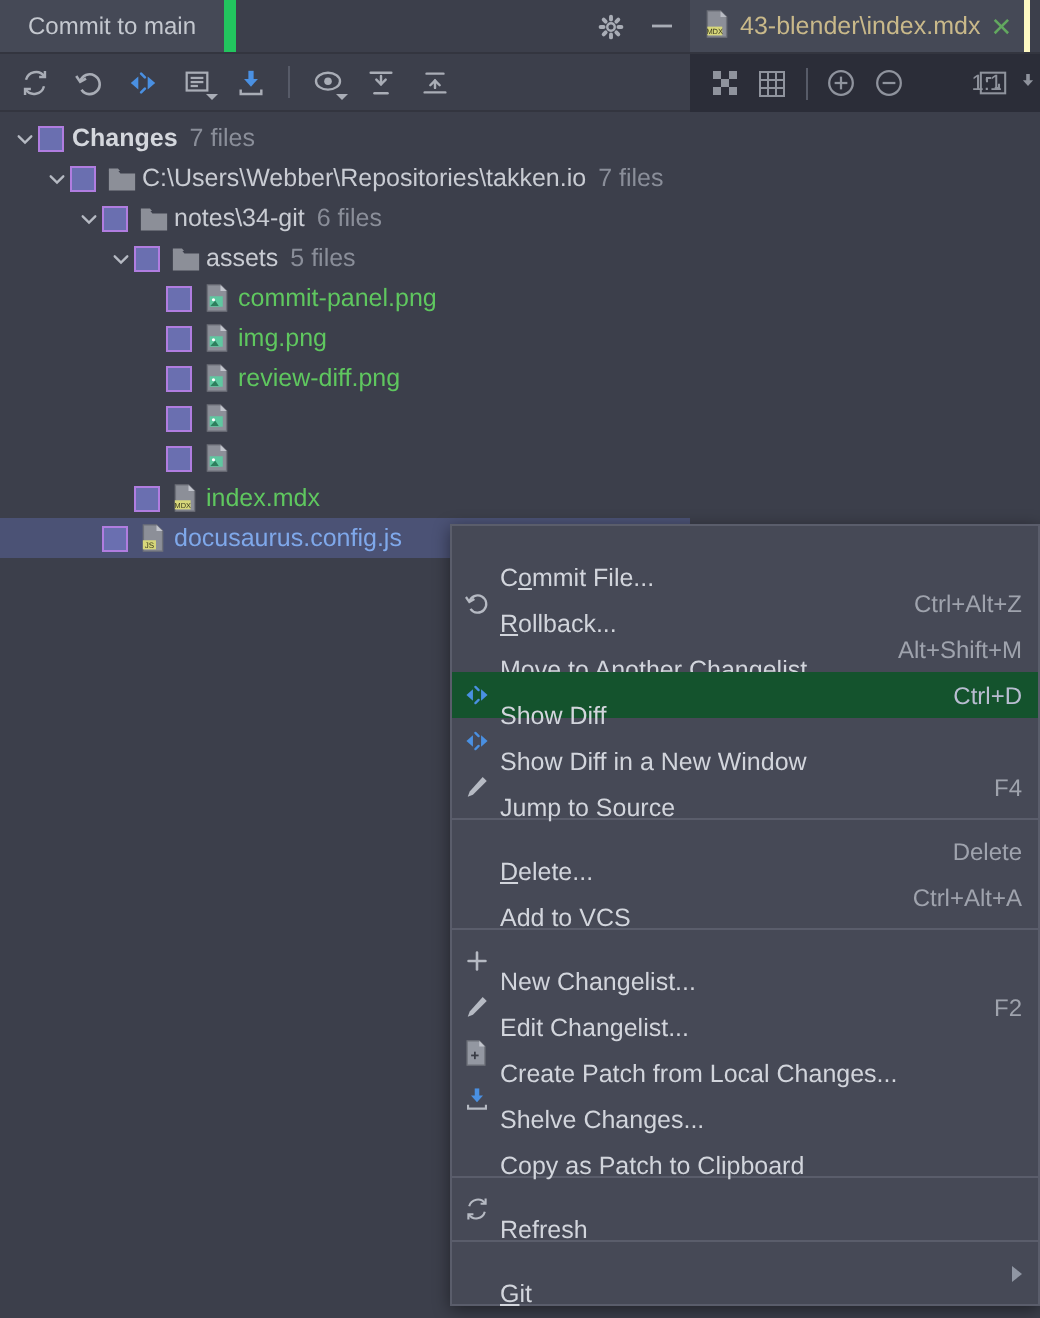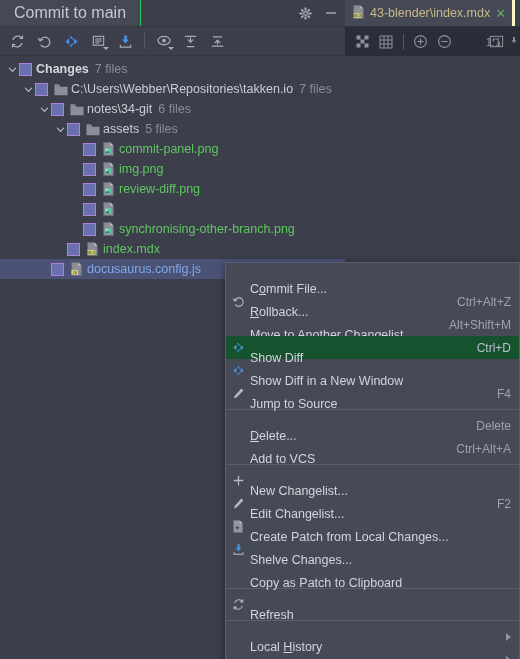--- a/index.html
+++ b/index.html
@@ -26,24 +26,24 @@
   #left-tabstrip {
     position: relative;
     height: 27px;
     background: #3c3f4b;
     border-bottom: 1px solid #33353f;
     display: flex; align-items: stretch;
   }
   .ltab {
     display: flex; align-items: center;
     padding: 0 14px 0 14px;
-    font-size: 16px;
+    font-size: 12px;
     color: #c4c8cf;
     background: #454956;
-    border-right: 1px solid #22c55e;
+    border-right: 6px solid #22c55e;
     cursor: default;
     white-space: nowrap;
     justify-content: center;
   }
   #left-tabstrip-spacer { flex: 1; background: #3c3f4b; }
   .ltool-btn {
     width: 24px; display: flex; align-items: center; justify-content: center;
     color: #a9adb6;
   }
   
@@ -421,21 +421,20 @@
           <div class="cbox"></div>
           <div class="ficon">
             <svg width="13" height="14" viewBox="0 0 14 16">
               <path d="M1.5 0.5h7.5L12.5 4v11.5h-11z" fill="#8c8f98" stroke="#6d7079" stroke-width="0.8"></path>
               <path d="M9 0.5L12.5 4H9z" fill="#c3c6ce"></path>
               <rect x="2.8" y="7" width="7.5" height="6" fill="#5fc7a0"></rect>
               <circle cx="5" cy="9" r="0.9" fill="#ffffff"></circle>
               <polygon points="3.2,12.6 6,9.6 8,12.6" fill="#2e7f5e"></polygon>
             </svg>
           </div>
-          <span class="lbl-green">synchronising-other-branch.png</span>
         </div>
         <div class="row">
           <div style="flex: 0 0 54px; height: 20px;"></div>
           <div class="arrow"></div>
           <div class="cbox"></div>
           <div class="ficon">
             <svg width="13" height="14" viewBox="0 0 14 16">
               <path d="M1.5 0.5h7.5L12.5 4v11.5h-11z" fill="#8c8f98" stroke="#6d7079" stroke-width="0.8"></path>
               <path d="M9 0.5L12.5 4H9z" fill="#c3c6ce"></path>
               <rect x="1.2" y="9.3" width="9" height="5.2" fill="#d7d77a"></rect>
@@ -671,23 +670,18 @@
             <path d="M3 11.5A5.5 5.5 0 0 0 12.8 9.7"></path>
             <polyline points="13.3,1.6 13.3,4.8 10.2,4.8"></polyline>
             <polyline points="2.7,14.4 2.7,11.2 5.8,11.2"></polyline>
           </svg>
         </div>
         <div class="mi-label">Refresh</div>
       </div>
       <div class="msep"></div>
       <div class="mi">
         <div class="mi-icon"></div>
-        <div class="mi-label"><span>Local <u>H</u>istory</span></div>
-        <div class="mi-sub"></div>
-      </div>
-      <div class="mi">
-        <div class="mi-icon"></div>
         <div class="mi-label"><span><u>G</u>it</span></div>
         <div class="mi-sub"></div>
       </div>
     </div>
 
 </div>
 
 </body></html>

